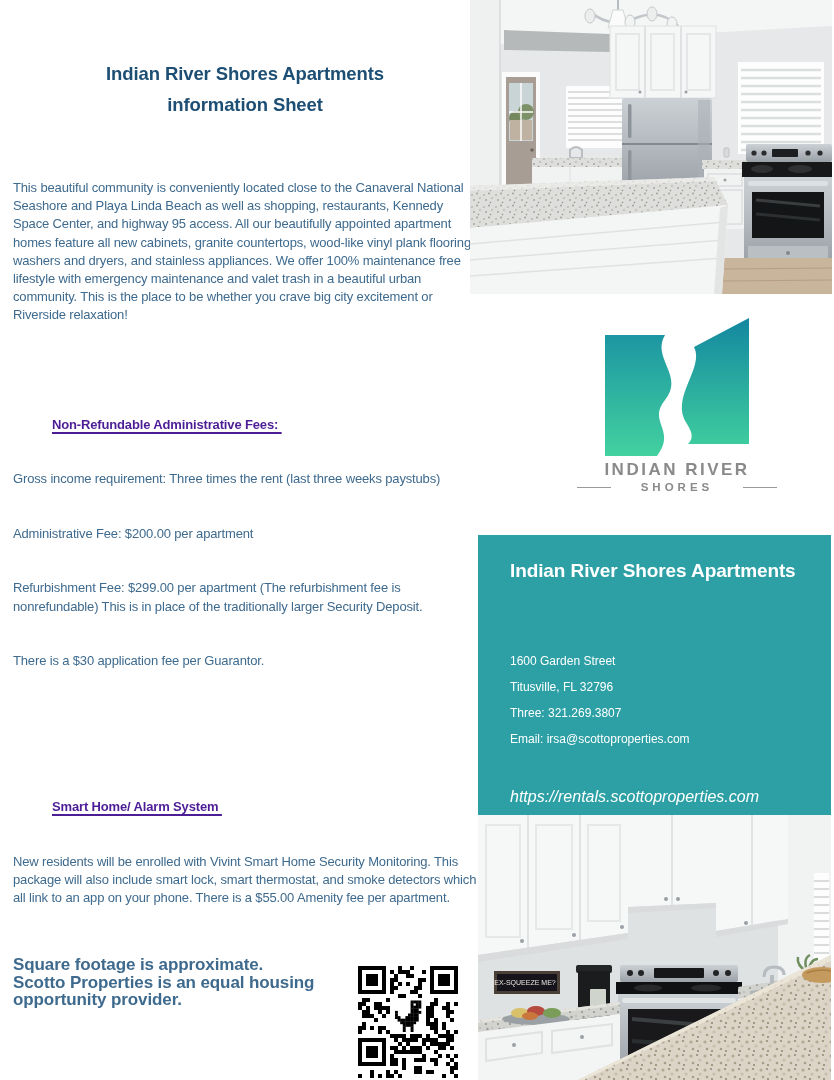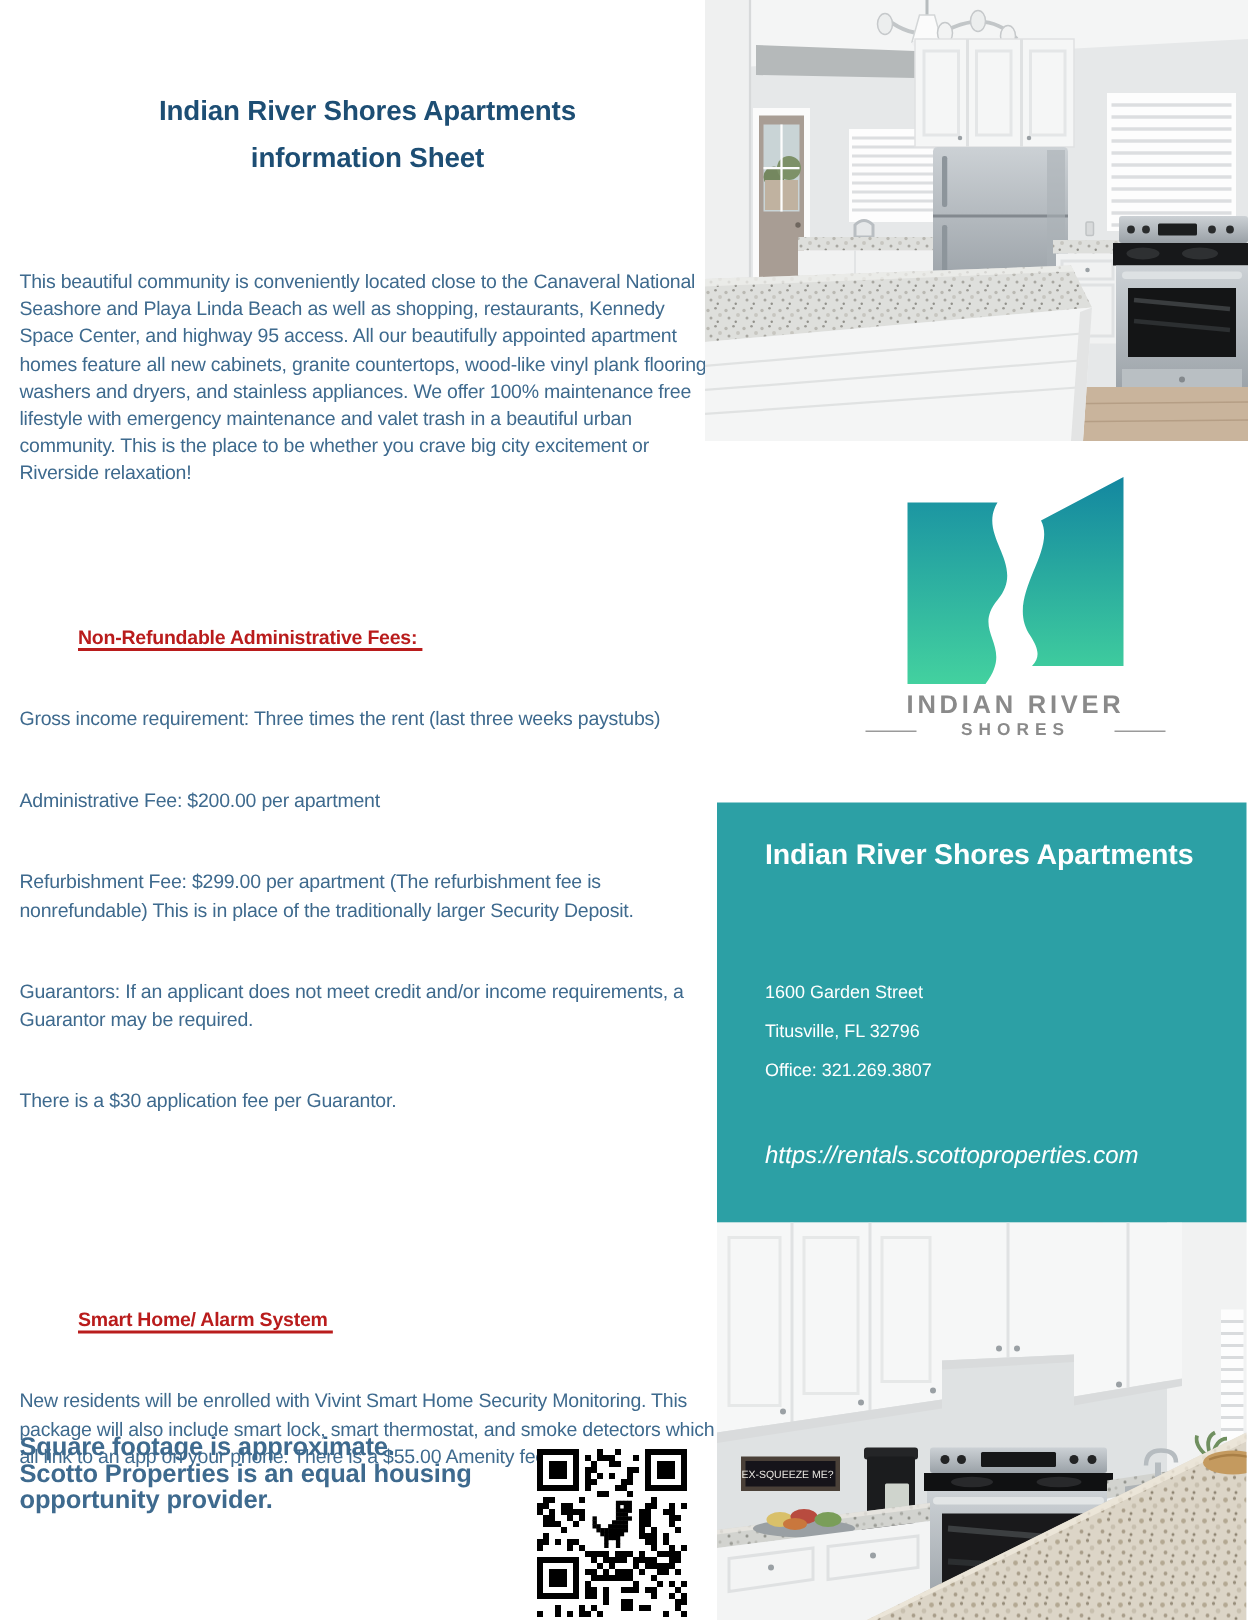--- a/index.html
+++ b/index.html
@@ -13,21 +13,21 @@
     color:#3e6a8e;font-size:13px;line-height:18.2px;letter-spacing:-0.15px;
     white-space:pre-wrap;
   }
   .doc-title{
     margin:0 0 4px 0;color:#1d4e74;font-size:18.5px;line-height:31px;
     font-weight:bold;text-align:center;letter-spacing:-0.1px;
   }
   .line{min-height:18.2px;}
   p.body{margin:0;}
   .sec-head{
-    color:#b91c1c;font-weight:bold;text-decoration:underline;
+    color:#4c1d95;font-weight:bold;text-decoration:underline;
     text-decoration-thickness:1.5px;text-underline-offset:2.5px;padding-left:39px;
   }
   .fine-print{
     position:absolute;left:13px;top:957px;width:345px;
     color:#3e6a8e;font-size:17px;line-height:16.6px;font-weight:600;letter-spacing:-0.1px;
   }
   
   .photo-top{position:absolute;left:470px;top:0;width:362px;height:294px;}
   .photo-bottom{position:absolute;left:478px;top:815px;width:353px;height:265px;}
   .logo-block{position:absolute;left:577px;top:316px;width:200px;text-align:center;}
@@ -57,21 +57,20 @@
 <div class="left-col">
   <h1 class="doc-title"><span>Indian River Shores Apartments</span><br><span>information Sheet</span></h1>
 
   <p class="body">This beautiful community is conveniently located close to the Canaveral National Seashore and Playa Linda Beach as well as shopping, restaurants, Kennedy Space Center, and highway 95 access. All our beautifully appointed apartment homes feature all new cabinets, granite countertops, wood-like vinyl plank flooring, washers and dryers, and stainless appliances. We offer 100% maintenance free lifestyle with emergency maintenance and valet trash in a beautiful urban community. This is the place to be whether you crave big city excitement or Riverside relaxation!</p>
 
   <div>
     <div class="line"><span class="sec-head">Non-Refundable Administrative Fees: </span></div>
     <div class="line">Gross income requirement: Three times the rent (last three weeks paystubs)</div>
     <div class="line">Administrative Fee: $200.00 per apartment</div>
     <div class="line">Refurbishment Fee: $299.00 per apartment (The refurbishment fee is nonrefundable) This is in place of the traditionally larger Security Deposit.</div>
-    <div class="line">Guarantors: If an applicant does not meet credit and/or income requirements, a Guarantor may be required.</div>
     <div class="line">There is a $30 application fee per Guarantor.</div>
   </div>
 
   <div>
     <div class="line"><span class="sec-head">Smart Home/ Alarm System </span></div>
     <p class="body">New residents will be enrolled with Vivint Smart Home Security Monitoring. This package will also include smart lock, smart thermostat, and smoke detectors which all link to an app on your phone. There is a $55.00 Amenity fee per apartment.</p>
   </div>
 
   
 
@@ -495,21 +494,22 @@
     <span class="logo-sub">SHORES</span>
     <span class="dash"></span>
   </div>
 </div>
 
 <div class="contact-card">
   <div class="card-heading">Indian River Shores Apartments</div>
   <div class="card-lines">
     <div>1600 Garden Street</div>
     <div>Titusville, FL 32796</div>
-    <div>Office: 321.269.3807</div>
+    <div>Three: 321.269.3807</div>
+    <div>Email: irsa@scottoproperties.com</div>
   </div>
   <div class="card-website">https://rentals.scottoproperties.com</div>
 </div>
 
 <svg class="photo-bottom" viewBox="0 0 353 265" preserveAspectRatio="none">
   <defs>
     <linearGradient id="st2" x1="0" y1="0" x2="0" y2="1">
       <stop offset="0" stop-color="#ccd1d5"></stop>
         <stop offset="1" stop-color="#9aa1a7"></stop>
     </linearGradient>

